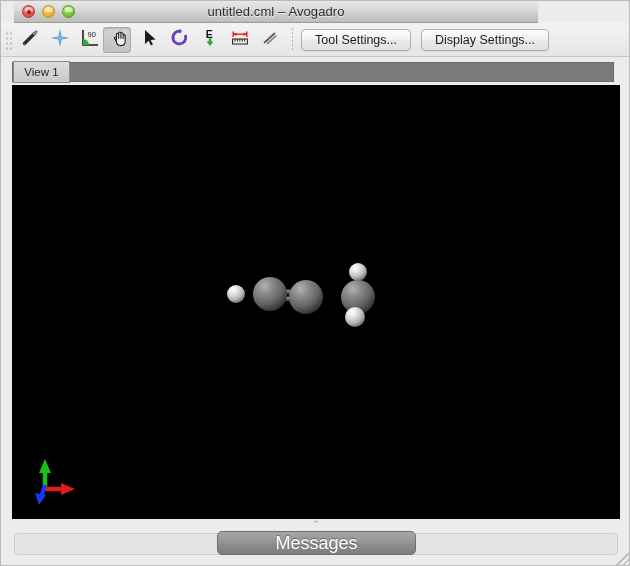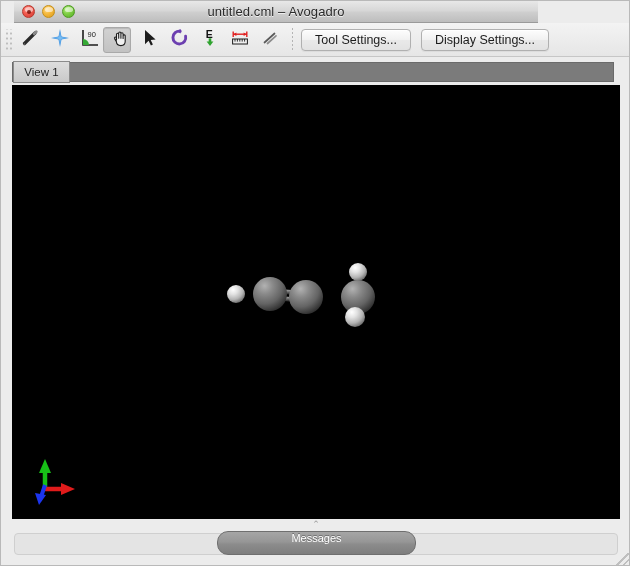--- a/index.html
+++ b/index.html
@@ -213,26 +213,26 @@
     border: 1px solid #cfcfcf;
     border-radius: 4px;
     box-sizing: border-box;
   }
   #messages-button {
     position: absolute;
     left: 216px; top: 12px;
     width: 199px; height: 24px;
     background: linear-gradient(to bottom, #a5a5a5 0%, #969696 45%, #8c8c8c 55%, #7e7e7e 100%);
     border: 1px solid #6f6f6f;
-    border-radius: 11px;
-    box-sizing: border-box;
-    display: flex;
-    align-items: flex-start;
+    border-radius: 5px;
+    box-sizing: border-box;
+    display: flex;
+    align-items: flex-end;
     justify-content: center;
-    font-size: 11px;
+    font-size: 18px;
     color: #ffffff;
     text-shadow: 0 -1px 0 rgba(0,0,0,0.35);
   }
   #resize-grip {
     position: absolute;
     right: 2px; bottom: 1px;
     width: 13px; height: 13px;
     background-image:
       linear-gradient(135deg, transparent 46%, #bfbfbf 46%, #bfbfbf 54%, transparent 54%),
       linear-gradient(135deg, transparent 70%, #bfbfbf 70%, #bfbfbf 78%, transparent 78%);

